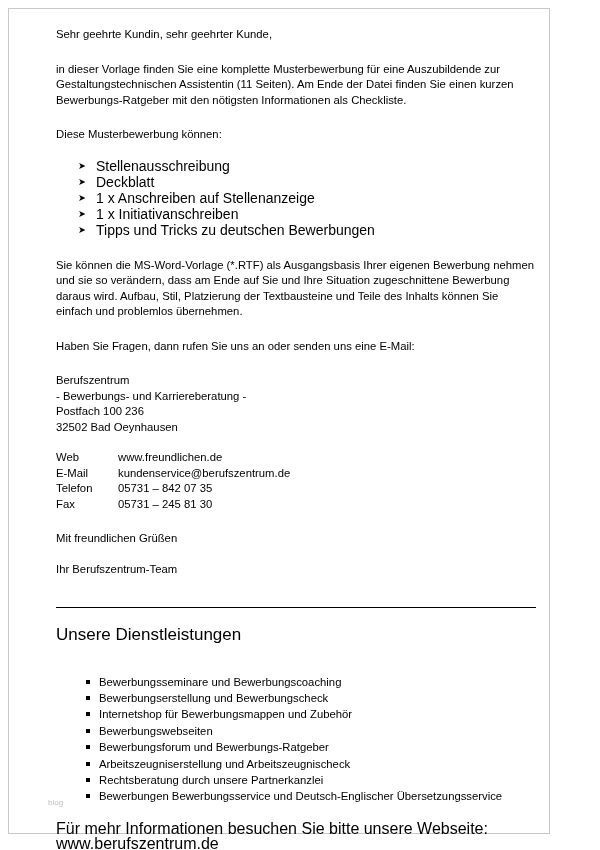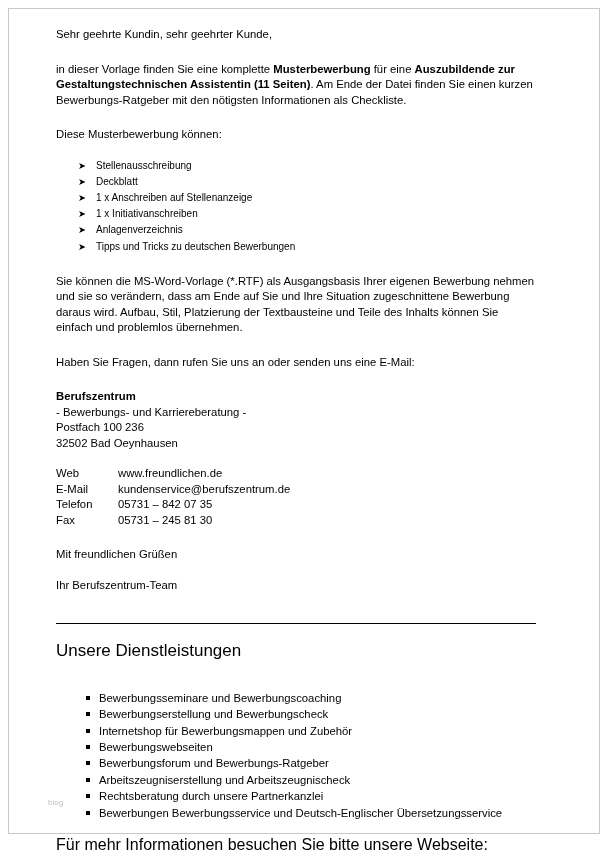--- a/index.html
+++ b/index.html
@@ -12,48 +12,48 @@
     height: 850px;
     font-family: "Liberation Sans", sans-serif;
     color: #000000;
     position: relative;
     overflow: hidden;
   }
   .page {
     position: absolute;
     left: 8px;
     top: 8px;
-    width: 592px;
+    width: 542px;
     height: 826px;
     background: #ffffff;
     border: 1px solid #c8c8c8;
     box-sizing: border-box;
   }
   .content {
     position: absolute;
     left: 47px;
     top: 18px;
     width: 480px;
   }
   p {
     margin: 0;
     font-size: 11.3px;
     line-height: 15.5px;
   }
   .gap-lg { height: 19px; }
   .gap-md { height: 15px; }
-  b, .bold { font-weight: bold; }
+  b, .bold { font-weight: normal; }
 
   ul.arrow-list {
     margin: 0;
     padding: 0;
     list-style: none;
   }
   ul.arrow-list li {
-    font-size: 10px;
+    font-size: 14px;
     line-height: 16.2px;
     padding-left: 40px;
     position: relative;
   }
   ul.arrow-list li::before {
     content: "\27A4";
     position: absolute;
     left: 22px;
     top: 0;
     font-size: 9.5px;
@@ -140,21 +140,20 @@
 
     <p>Diese Musterbewerbung können:</p>
 
     <div class="gap-md"></div>
 
     <ul class="arrow-list">
       <li><span>Stellenausschreibung</span></li>
       <li><span>Deckblatt</span></li>
       <li><span>1 x Anschreiben auf Stellenanzeige</span></li>
       <li><span>1 x Initiativanschreiben</span></li>
-      <li><span>Anlagenverzeichnis</span></li>
       <li><span>Tipps und Tricks zu deutschen Bewerbungen</span></li>
     </ul>
 
     <div class="gap-lg"></div>
 
     <p>Sie können die MS-Word-Vorlage (*.RTF) als Ausgangsbasis Ihrer eigenen Bewerbung nehmen und sie so verändern, dass am Ende auf Sie und Ihre Situation zugeschnittene Bewerbung daraus wird. Aufbau, Stil, Platzierung der Textbausteine und Teile des Inhalts können Sie einfach und problemlos übernehmen.</p>
 
     <div class="gap-lg"></div>
 
     <p>Haben Sie Fragen, dann rufen Sie uns an oder senden uns eine E-Mail:</p>

